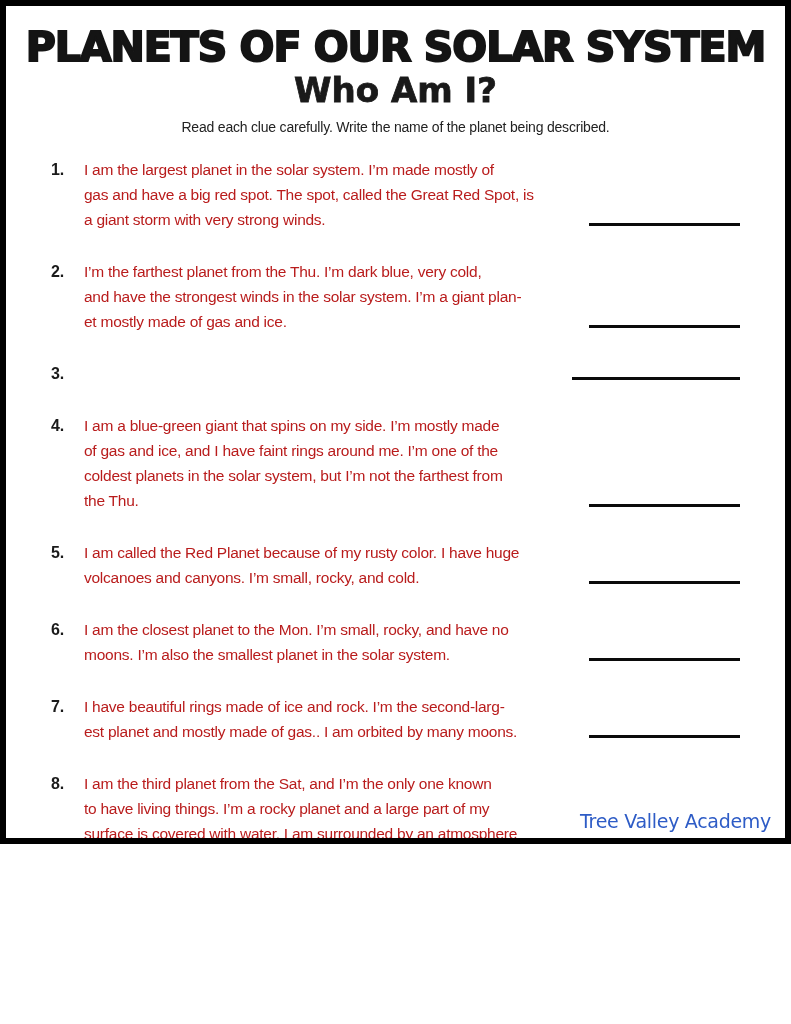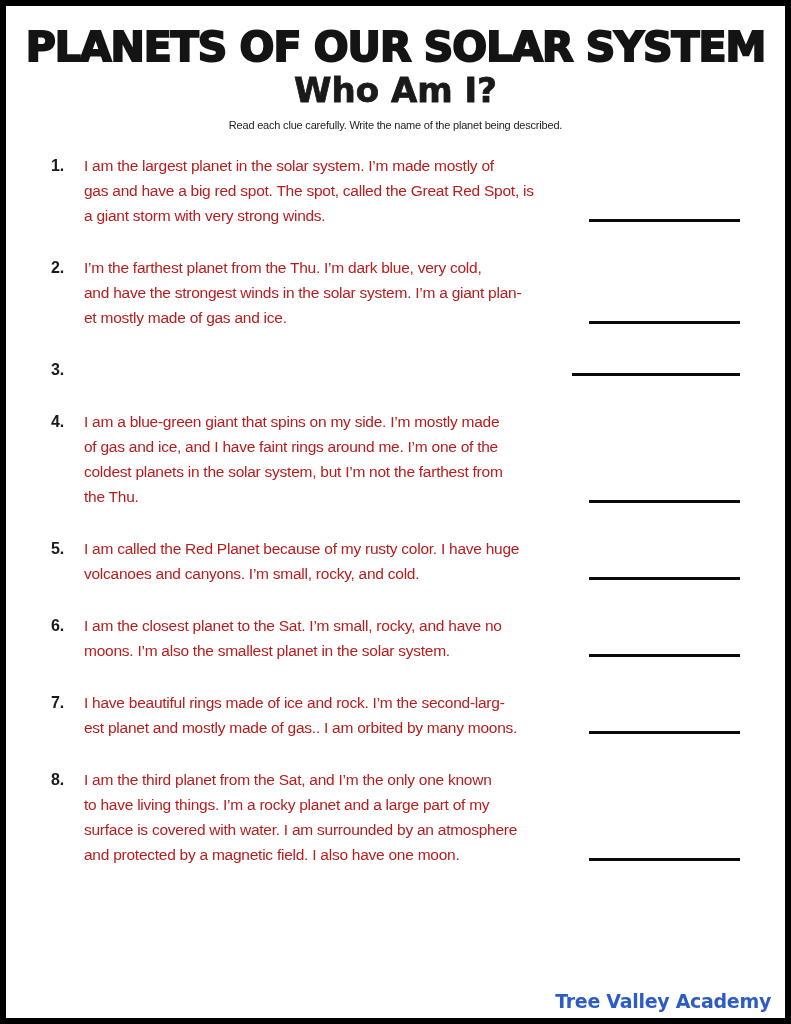--- a/index.html
+++ b/index.html
@@ -2,21 +2,21 @@
 <html><head>
 <meta charset="utf-8">
 <style>
   html, body { margin: 0; padding: 0; background: #ffffff; }
   * { box-sizing: border-box; }
   body { font-family: "Liberation Sans", sans-serif; color: #1a1a1a; }
 
   .page {
     position: relative;
     width: 791px;
-    height: 1024px;
+    height: 844px;
     background: #ffffff;
     border: 6px solid #000000;
     overflow: hidden;
   }
 
   .header { text-align: center; margin-top: 18px; }
 
   .title {
     font-family: "DejaVu Sans", sans-serif;
     font-weight: bold;
@@ -32,21 +32,21 @@
     font-family: "DejaVu Sans", sans-serif;
     font-weight: bold;
     font-size: 34px;
     line-height: 40px;
     color: #1a1a1a;
     -webkit-text-stroke: 0.8px #1a1a1a;
     margin: 0 0 0 0;
   }
 
   .instructions {
-    font-size: 11px;
+    font-size: 14px;
     letter-spacing: -0.2px;
     margin-top: 9px;
     color: #222222;
   }
 
   .clues {
     margin-top: 22px;
     padding-left: 45px;
   }
 
@@ -85,21 +85,21 @@
     margin-left: auto;
     margin-right: 45px;
     margin-bottom: 6px;
   }
 
   .footer-brand {
     position: absolute;
     right: 14px;
     bottom: 6px;
     font-family: "DejaVu Sans", sans-serif;
-    font-weight: bold;
+    font-weight: normal;
     font-size: 19px;
     letter-spacing: -0.3px;
   }
 </style>
 </head>
 <body>
 
 <div class="page" style="border-color: rgb(0, 0, 0);">
 
   <div class="header">
@@ -142,21 +142,21 @@
 
     <div class="clue">
       <div class="clue-number">5.</div>
       <div class="clue-text">I am called the Red Planet because of my rusty color. I have huge
 volcanoes and canyons. I’m small, rocky, and cold.</div>
       <div class="answer-line"></div>
     </div>
 
     <div class="clue">
       <div class="clue-number">6.</div>
-      <div class="clue-text">I am the closest planet to the Sat. I’m small, rocky, and have no
+      <div class="clue-text">I am the closest planet to the Mon. I’m small, rocky, and have no
 moons. I’m also the smallest planet in the solar system.</div>
       <div class="answer-line"></div>
     </div>
 
     <div class="clue">
       <div class="clue-number">7.</div>
       <div class="clue-text">I have beautiful rings made of ice and rock. I’m the second-larg-
 est planet and mostly made of gas.. I am orbited by many moons.</div>
       <div class="answer-line"></div>
     </div>

